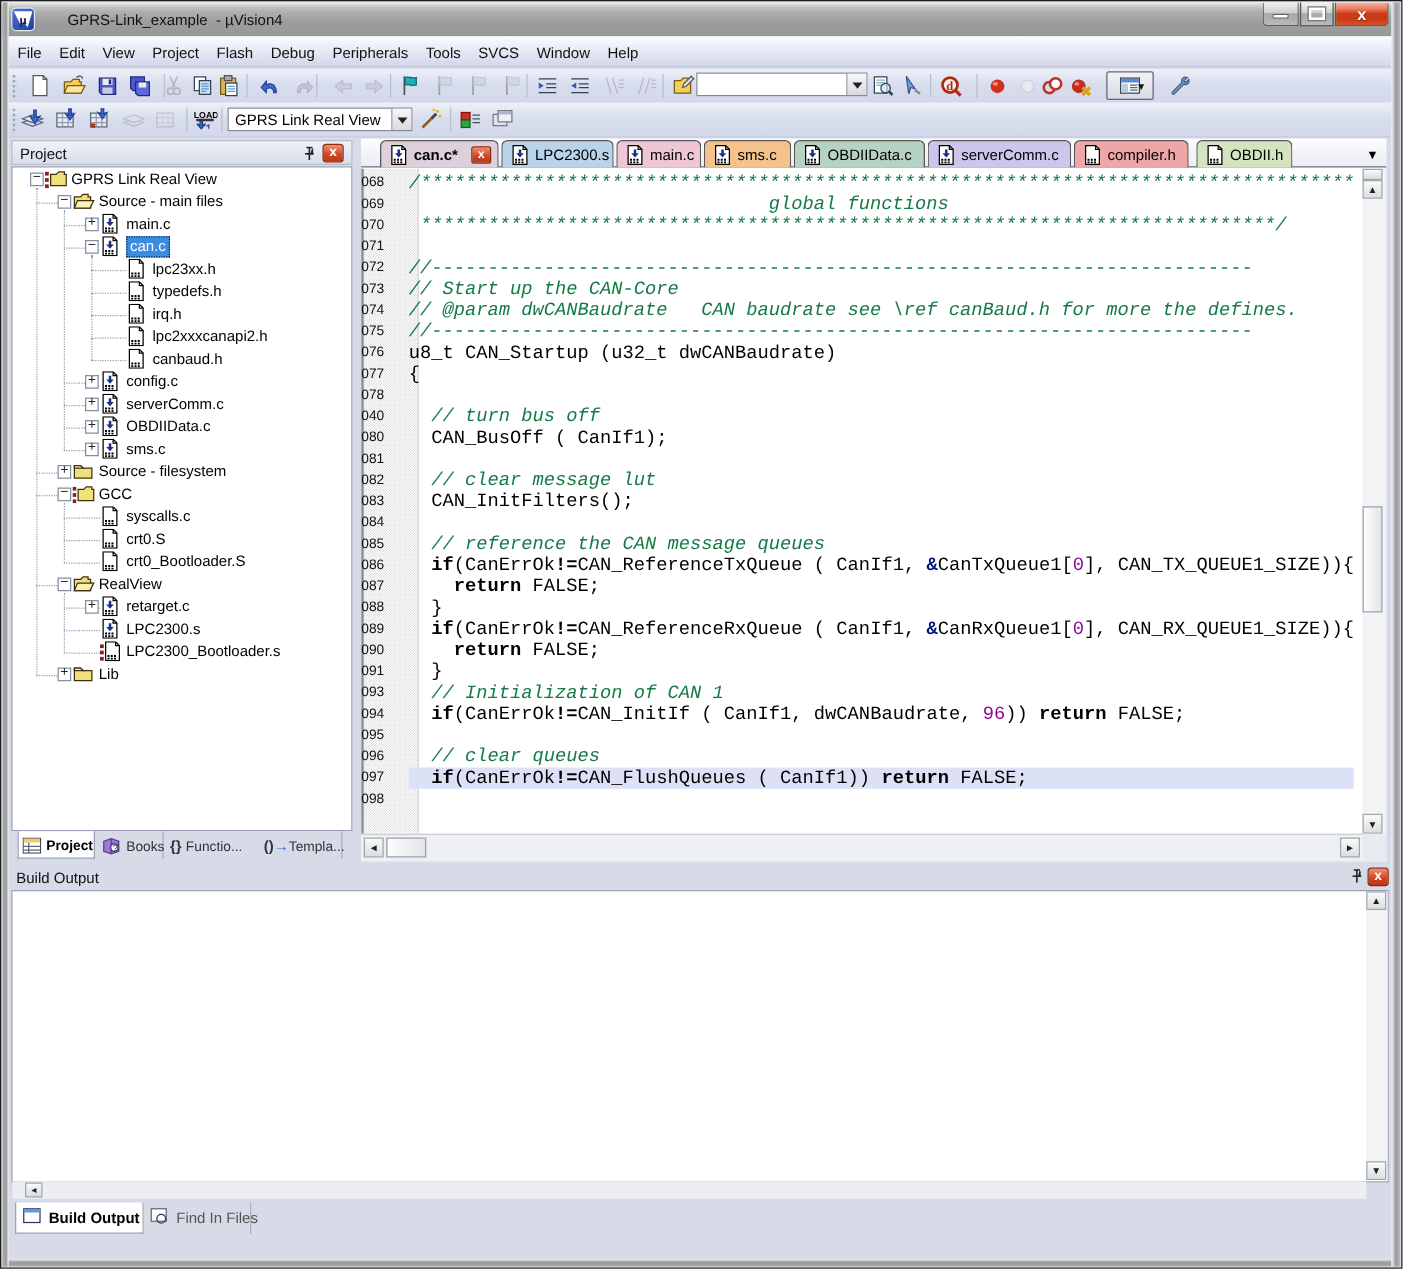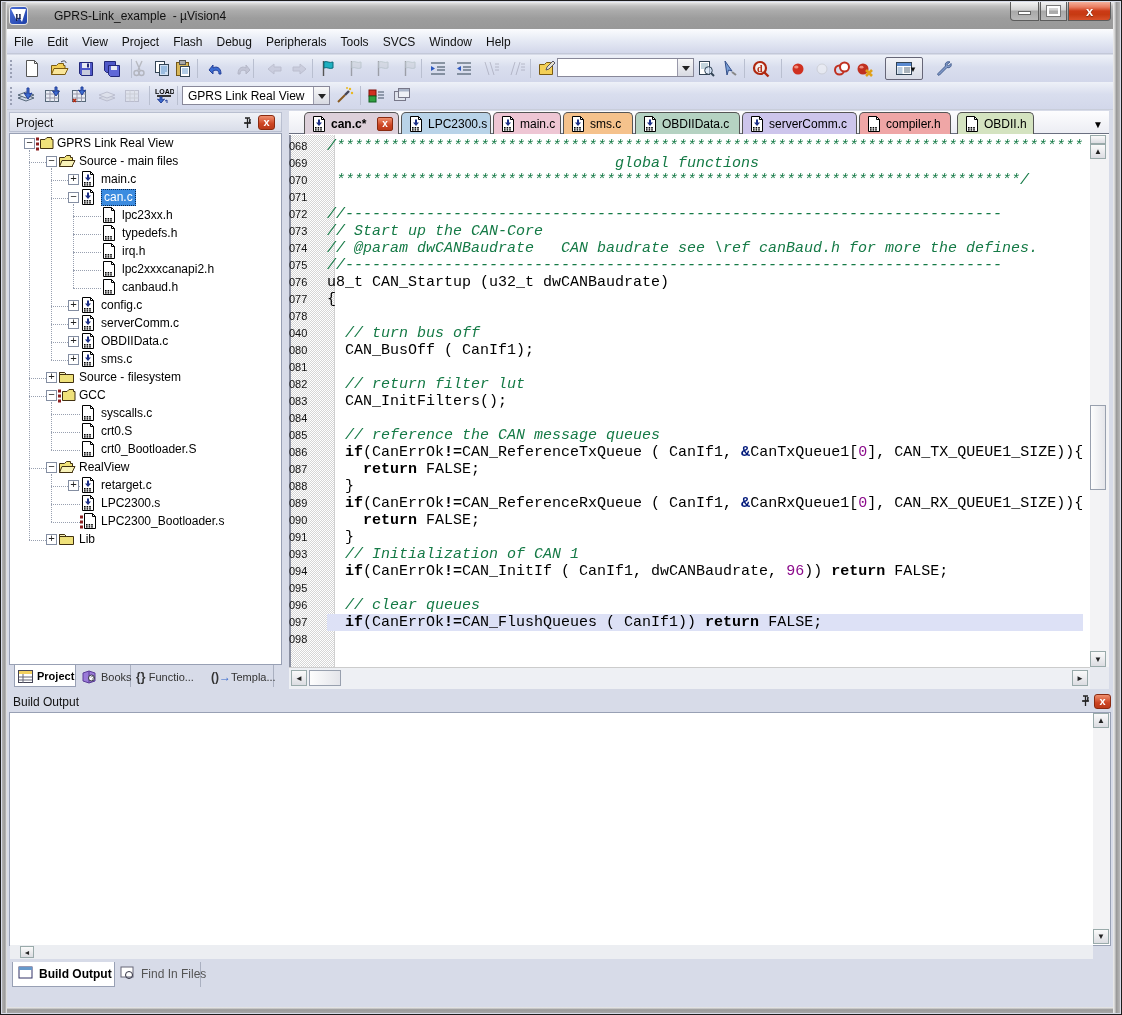--- a/index.html
+++ b/index.html
@@ -908,21 +908,21 @@
 <div class="ln"><span class="num">072</span><span class="ct"><span class="c">//-------------------------------------------------------------------------</span></span></div>
 <div class="ln"><span class="num">073</span><span class="ct"><span class="c">// Start up the CAN-Core</span></span></div>
 <div class="ln"><span class="num">074</span><span class="ct"><span class="c">// @param dwCANBaudrate   CAN baudrate see \ref canBaud.h for more the defines.</span></span></div>
 <div class="ln"><span class="num">075</span><span class="ct"><span class="c">//-------------------------------------------------------------------------</span></span></div>
 <div class="ln"><span class="num">076</span><span class="ct">u8_t CAN_Startup (u32_t dwCANBaudrate)</span></div>
 <div class="ln"><span class="num">077</span><span class="ct">{</span></div>
 <div class="ln"><span class="num">078</span><span class="ct"></span></div>
 <div class="ln"><span class="num">040</span><span class="ct">  <span class="c">// turn bus off</span></span></div>
 <div class="ln"><span class="num">080</span><span class="ct">  CAN_BusOff ( CanIf1);</span></div>
 <div class="ln"><span class="num">081</span><span class="ct"></span></div>
-<div class="ln"><span class="num">082</span><span class="ct">  <span class="c">// return filter lut</span></span></div>
+<div class="ln"><span class="num">082</span><span class="ct">  <span class="c">// clear message lut</span></span></div>
 <div class="ln"><span class="num">083</span><span class="ct">  CAN_InitFilters();</span></div>
 <div class="ln"><span class="num">084</span><span class="ct"></span></div>
 <div class="ln"><span class="num">085</span><span class="ct">  <span class="c">// reference the CAN message queues</span></span></div>
 <div class="ln"><span class="num">086</span><span class="ct">  <b>if</b>(CanErrOk<b>!=</b>CAN_ReferenceTxQueue ( CanIf1, <b class="a">&amp;</b>CanTxQueue1[<span class="n">0</span>], CAN_TX_QUEUE1_SIZE)){</span></div>
 <div class="ln"><span class="num">087</span><span class="ct">    <b>return</b> FALSE;</span></div>
 <div class="ln"><span class="num">088</span><span class="ct">  }</span></div>
 <div class="ln"><span class="num">089</span><span class="ct">  <b>if</b>(CanErrOk<b>!=</b>CAN_ReferenceRxQueue ( CanIf1, <b class="a">&amp;</b>CanRxQueue1[<span class="n">0</span>], CAN_RX_QUEUE1_SIZE)){</span></div>
 <div class="ln"><span class="num">090</span><span class="ct">    <b>return</b> FALSE;</span></div>
 <div class="ln"><span class="num">091</span><span class="ct">  }</span></div>
 <div class="ln"><span class="num">093</span><span class="ct">  <span class="c">// Initialization of CAN 1</span></span></div>

